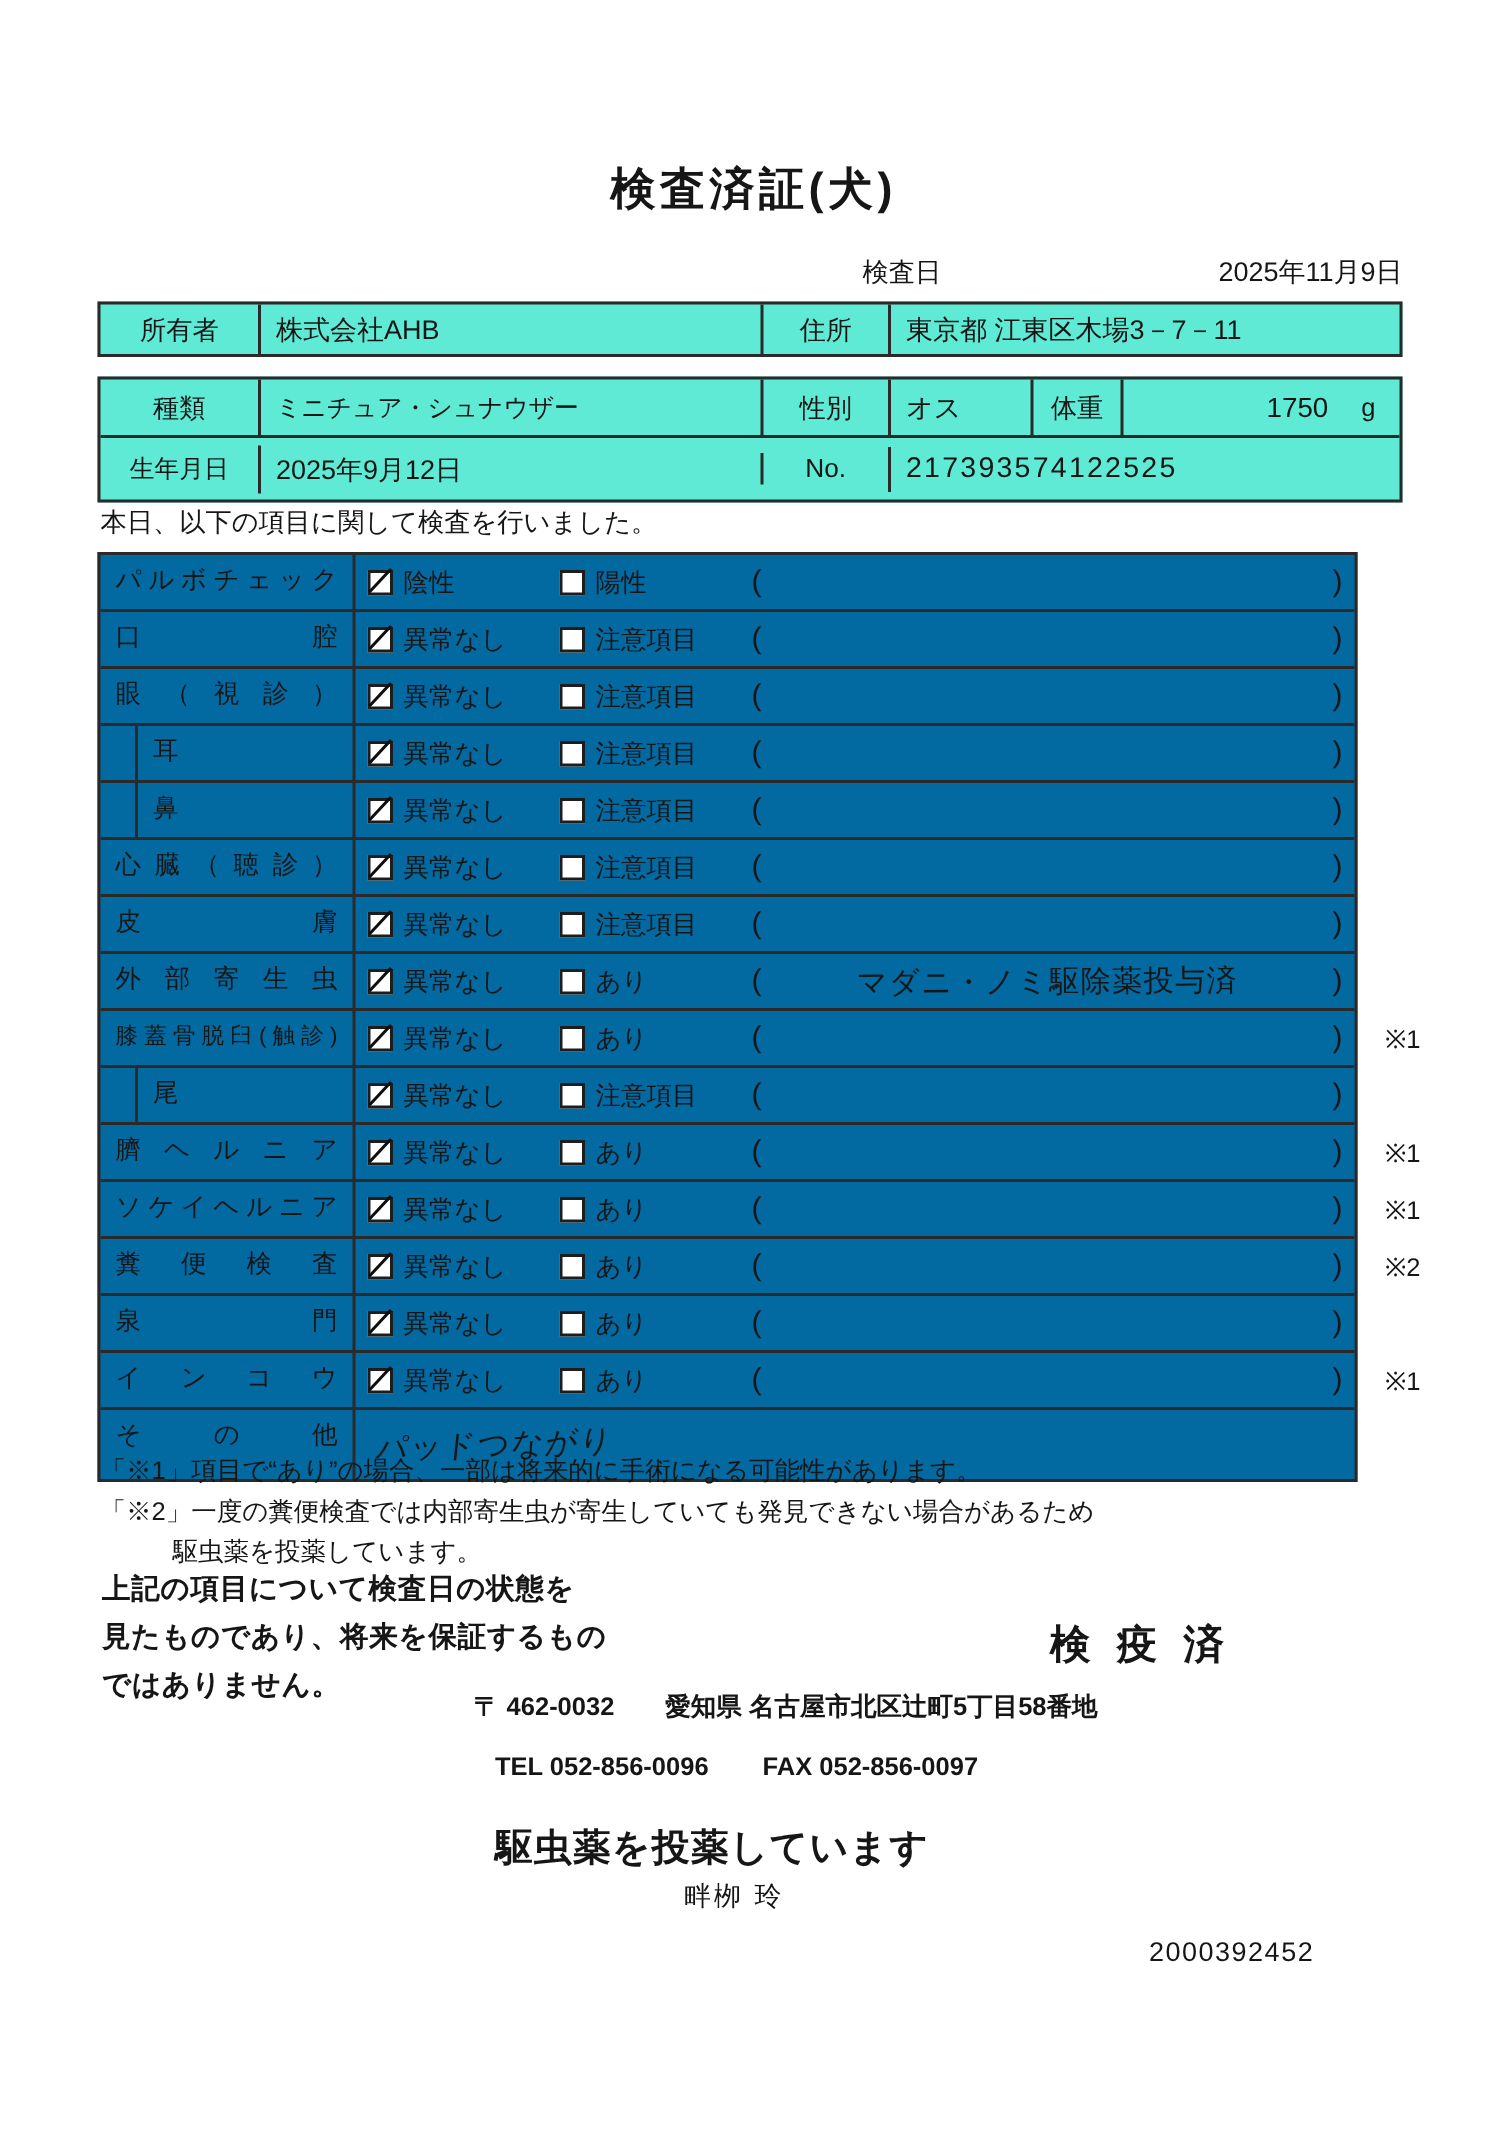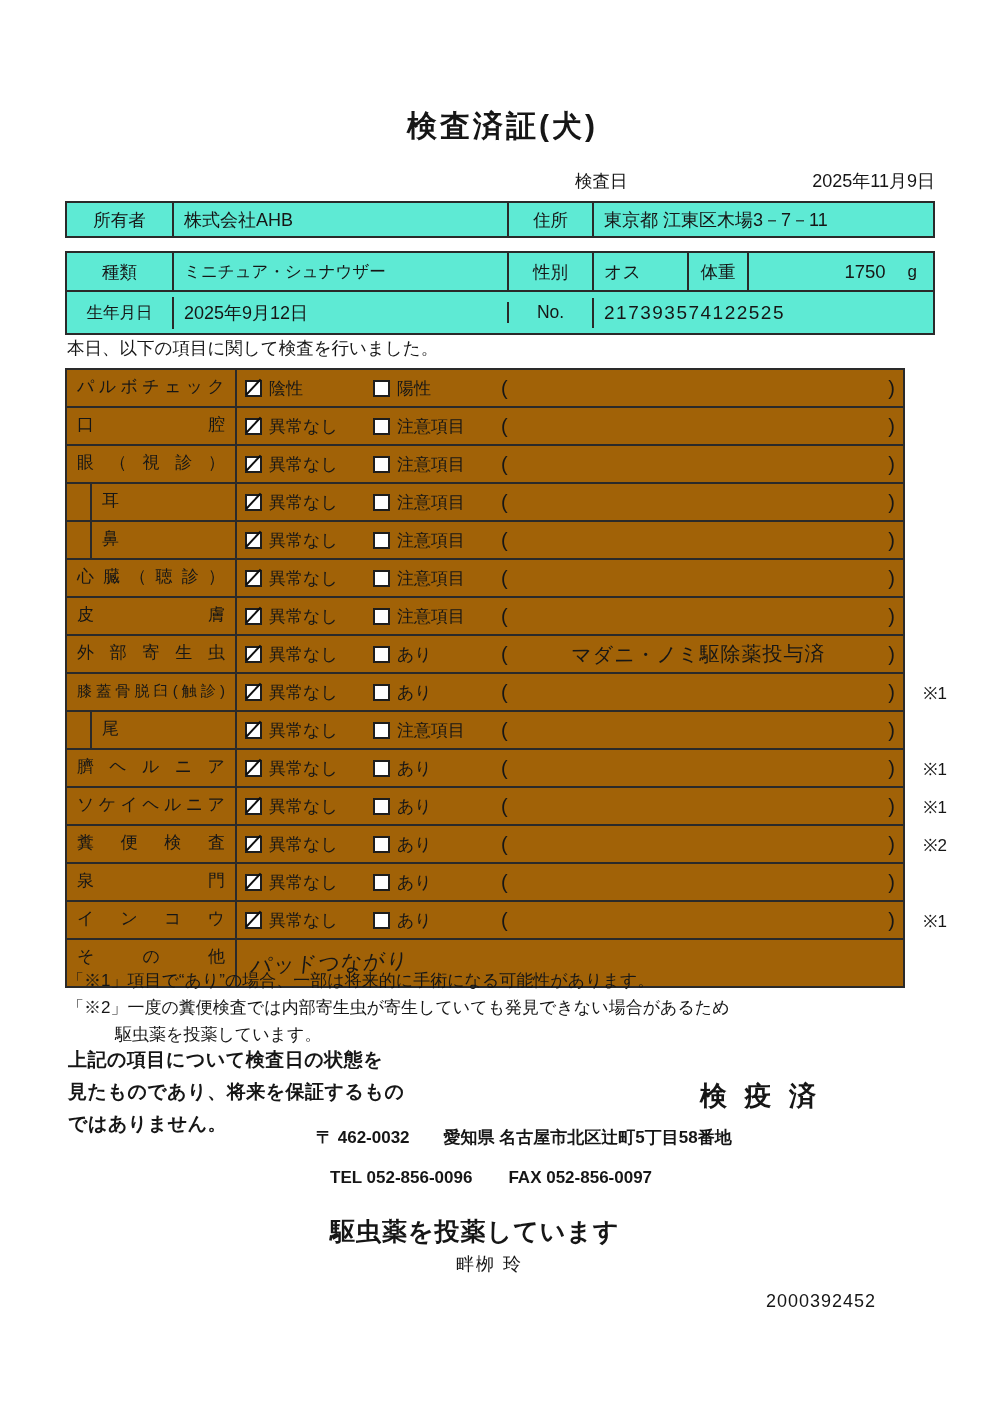--- a/index.html
+++ b/index.html
@@ -33,21 +33,21 @@
   .flex1{flex:1;}
   .breed{font-size:16.5px;}
   .lbl-small{font-size:16.5px;}
   .weight-cell{justify-content:flex-end;gap:22px;padding-right:16px;font-size:18.5px;}
   .weight-cell .unit{font-size:17px;}
   .no-val{font-size:19px;letter-spacing:1.5px;}
   
   .statement{position:absolute;left:67px;top:296px;font-size:17.5px;}
   
   .checklist{position:absolute;left:65px;top:328px;width:840px;
-    border:2px solid var(--line);box-sizing:border-box;background:#a16207;}
+    border:2px solid var(--line);box-sizing:border-box;background:#0369a1;}
   .cl-row{display:flex;height:36px;border-bottom:2px solid var(--line);position:relative;}
   .cl-row:last-child{border-bottom:none;border-radius:21px;}
   .cl-row.other{height:46px;}
   .cl-item{width:170px;flex:none;border-right:2px solid var(--line);box-sizing:border-box;
     padding:0 10px;font-size:17px;line-height:34px;
     text-align:justify;text-align-last:justify;text-justify:inter-character;overflow:hidden;}
   .cl-item.small{font-size:15px;}
   .cl-row.sub .cl-item{margin-left:23px;width:147px;border-left:2px solid var(--line);}
   .cl-opt{display:flex;align-items:center;padding-left:8px;box-sizing:border-box;flex:none;}
   .cl-opt.o1{width:128px;font-family:Liberation Mono, monospace;}

